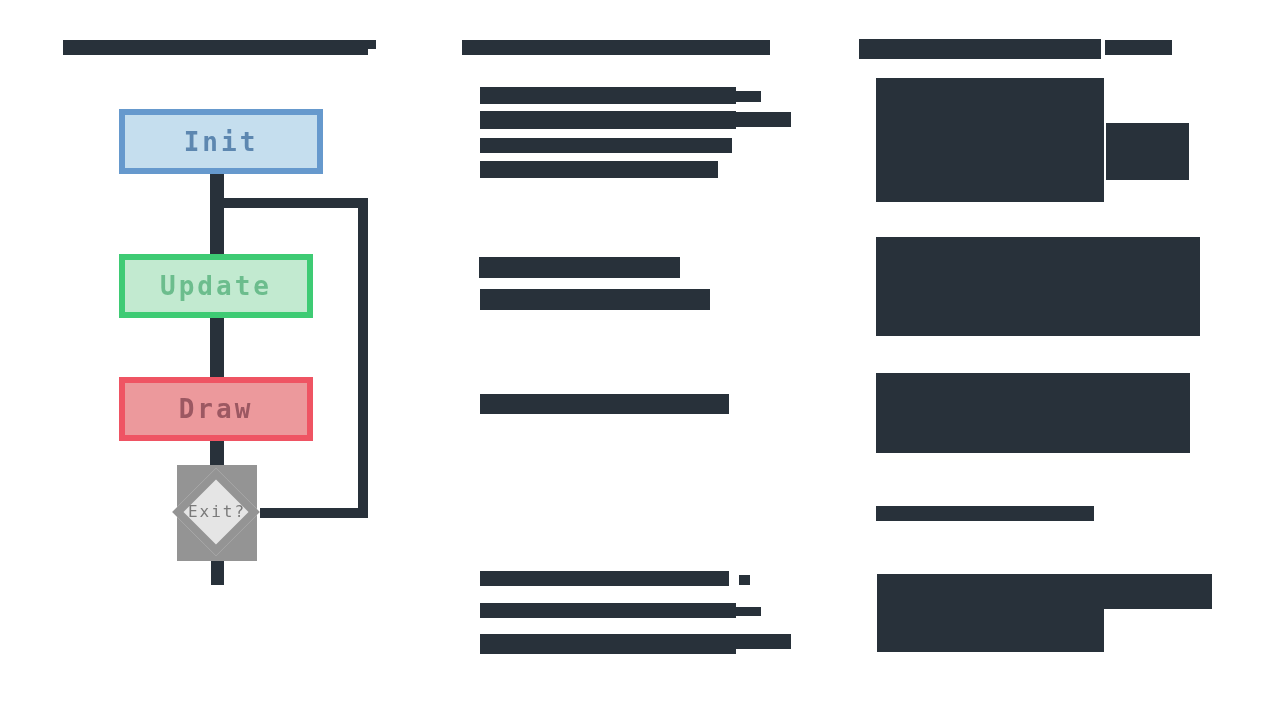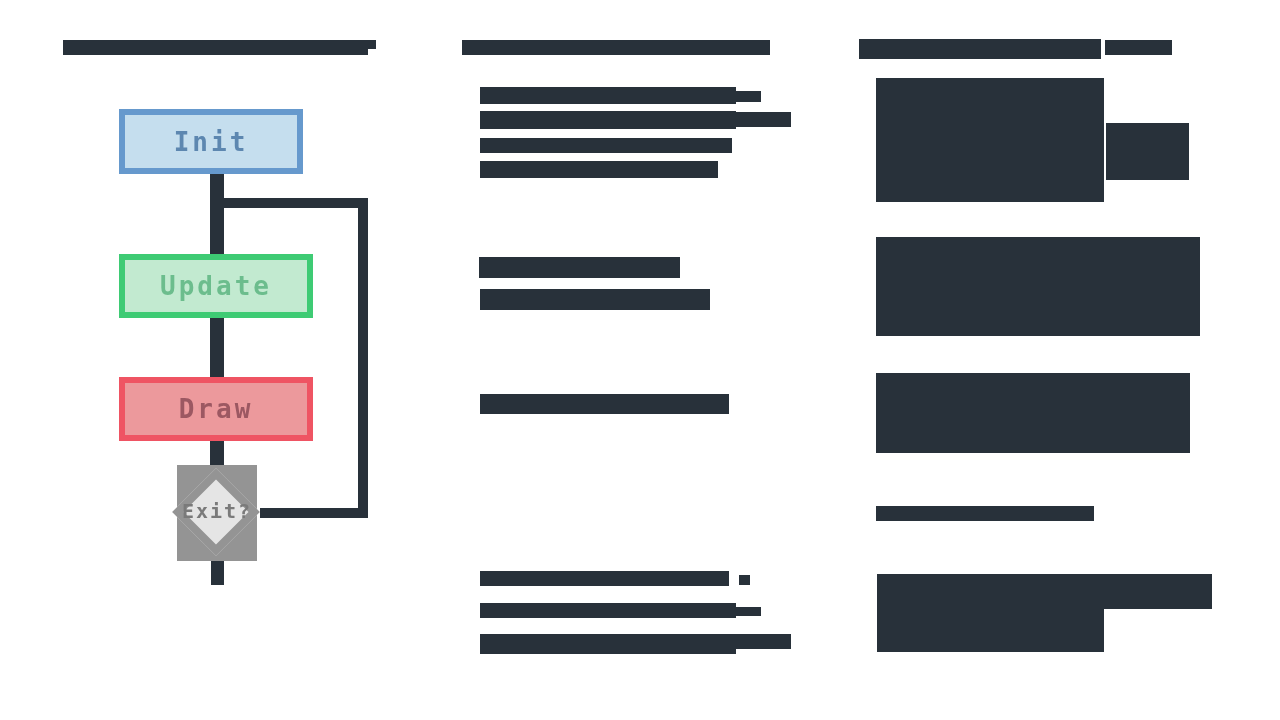--- a/index.html
+++ b/index.html
@@ -14,21 +14,21 @@
   
   .redact{position:absolute;background:var(--dark,#28313a);}
   
   .node{
     position:absolute;
     box-sizing:border-box;
     display:flex;align-items:center;justify-content:center;
     font-weight:bold;font-size:26px;letter-spacing:3px;
   }
   .node-init{
-    left:119px;top:109px;width:184px;height:65px;
+    left:119px;top:109px;width:204px;height:65px;
     border:6px solid var(--blue-border);background:var(--blue-fill);color:var(--blue-text);
   }
   .node-update{
     left:119px;top:254px;width:194px;height:64px;
     border:6px solid var(--green-border);background:var(--green-fill);color:var(--green-text);
   }
   .node-draw{
     left:119px;top:377px;width:194px;height:64px;
     border:6px solid var(--red-border);background:var(--red-fill);color:var(--red-text);
   }
@@ -44,21 +44,21 @@
   .decision-diamond{
     left:185px;top:481px;width:62px;height:62px;
     box-sizing:border-box;
     border:8px solid var(--gray-border);
     background:var(--gray-fill);
     transform:rotate(45deg);
   }
   .decision-label{
     left:177px;top:465px;width:80px;height:92px;
     display:flex;align-items:center;justify-content:center;
-    font-weight:bold;font-size:20px;letter-spacing:2px;
+    font-weight:normal;font-size:16px;letter-spacing:2px;
     color:var(--gray-text);
   }
   .connector{position:absolute;background:var(--dark,#28313a);}
 </style>
 </head>
 <body>
 
 <div class="canvas">
 
   <div id="connector-layer" class="abs" style="left:0;top:0;">

